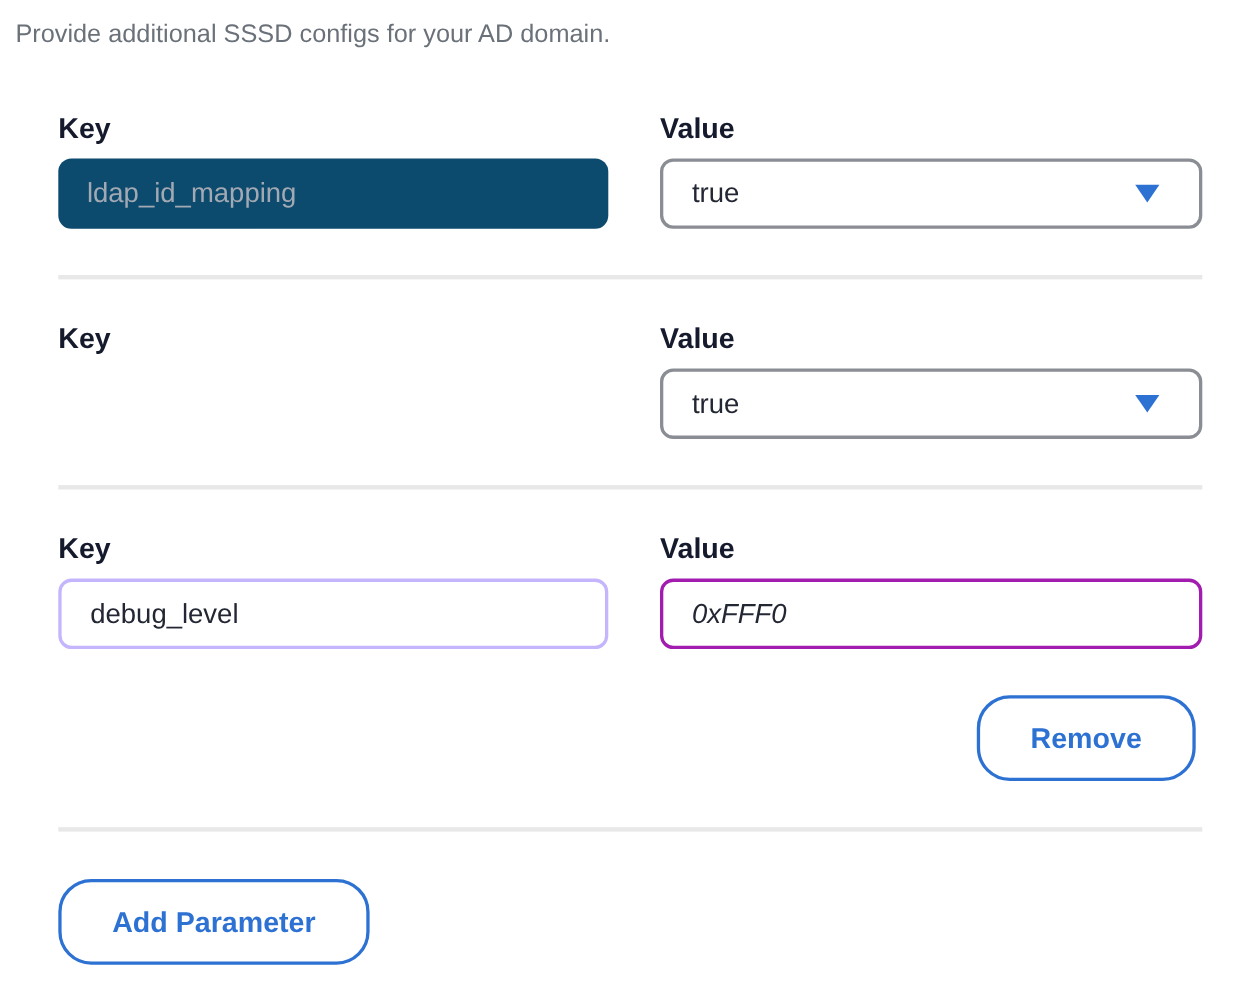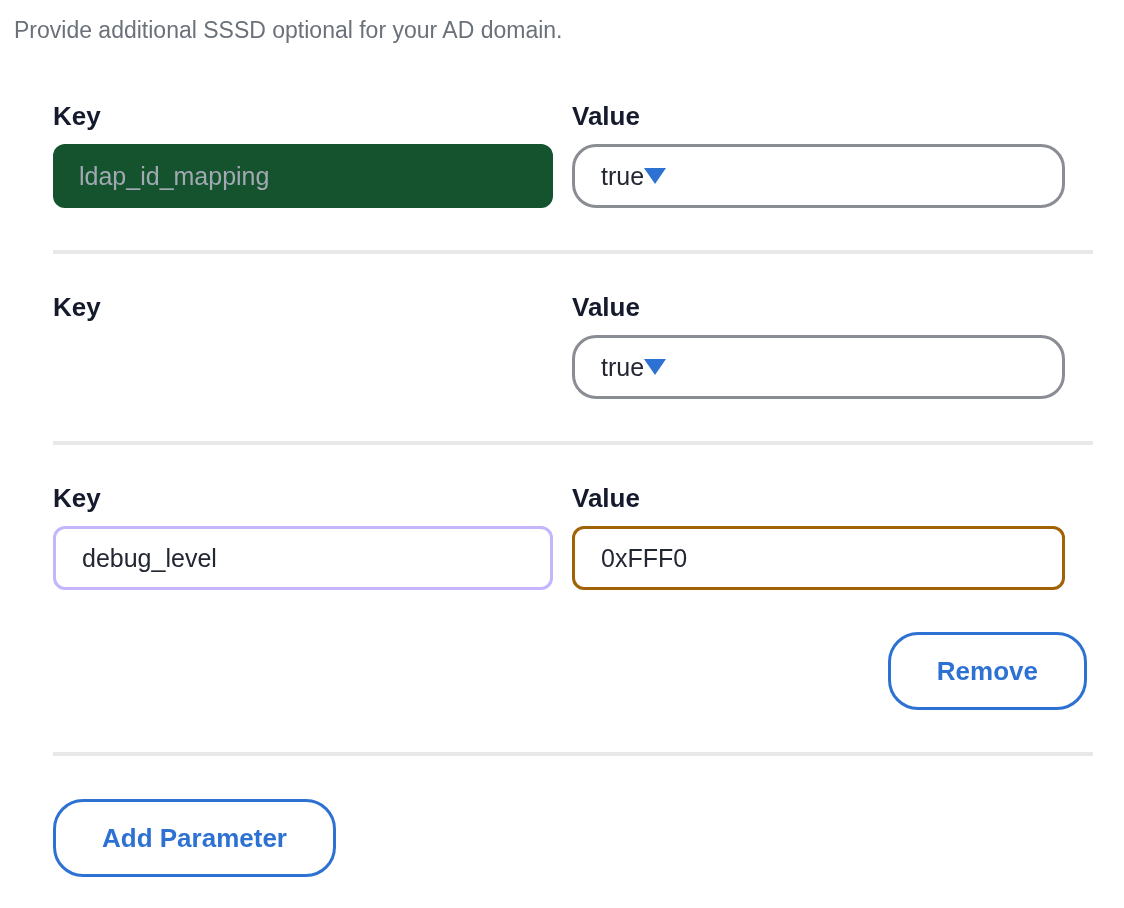--- a/index.html
+++ b/index.html
@@ -21,52 +21,52 @@
     margin-top: 6px;
     font-size: 23px; line-height: 28px;
     color: #6a7179;
   }
 
   
   .form { margin-left: 39px; margin-top: 57px; width: 1040px; }
   .row-grid {
     display: grid;
     grid-template-columns: 500px 493px;
-    column-gap: 19px;
+    column-gap: 47px;
   }
   .field-label {
     font-size: 26px; font-weight: 700; line-height: 30px;
     color: #151a2c;
     margin-bottom: 13px;
   }
   .input {
     width: 100%; height: 64px;
     border-radius: 12px;
     font-family: "Liberation Sans", sans-serif;
     font-size: 25px;
     padding: 0 26px;
     color: #232733;
     background: #ffffff;
     outline: none;
     display: block;
   }
   .input.disabled {
-    background: #14532d;
+    background: #0c4a6e;
     border: none;
     color: #a2a9b3;
   }
   .input.gray-border { border: 3px solid #c4b5fd; }
-  .input.blue-border { border: 3px solid #a16207; }
+  .input.blue-border { border: 3px solid #a21caf; font-style: italic; }
 
   .select {
     width: 100%; height: 64px;
     border: 3px solid #8a8d93;
-    border-radius: 24px;
+    border-radius: 12px;
     background: #ffffff;
-    display: flex; align-items: center; 
+    display: flex; align-items: center; justify-content: space-between;
     padding: 0 36px 0 26px;
     cursor: pointer;
   }
   .select .sel-text { font-size: 25px; color: #232733; }
   .caret {
     width: 0; height: 0;
     border-left: 11px solid transparent;
     border-right: 11px solid transparent;
     border-top: 16px solid #2d72d2;
   }
@@ -94,21 +94,21 @@
     display: flex; justify-content: flex-end;
     padding-right: 6px;
   }
   .add-row { margin-top: 43px; }
 </style>
 </head>
 <body>
 
 <div class="container">
 
-  <div class="subtitle">Provide additional SSSD optional for your AD domain.</div>
+  <div class="subtitle">Provide additional SSSD configs for your AD domain.</div>
 
   <div class="form">
 
     <div class="row-grid">
       <div>
         <div class="field-label">Key</div>
         <input class="input disabled" type="text" disabled="" value="ldap_id_mapping" style="">
       </div>
       <div>
         <div class="field-label">Value</div>

